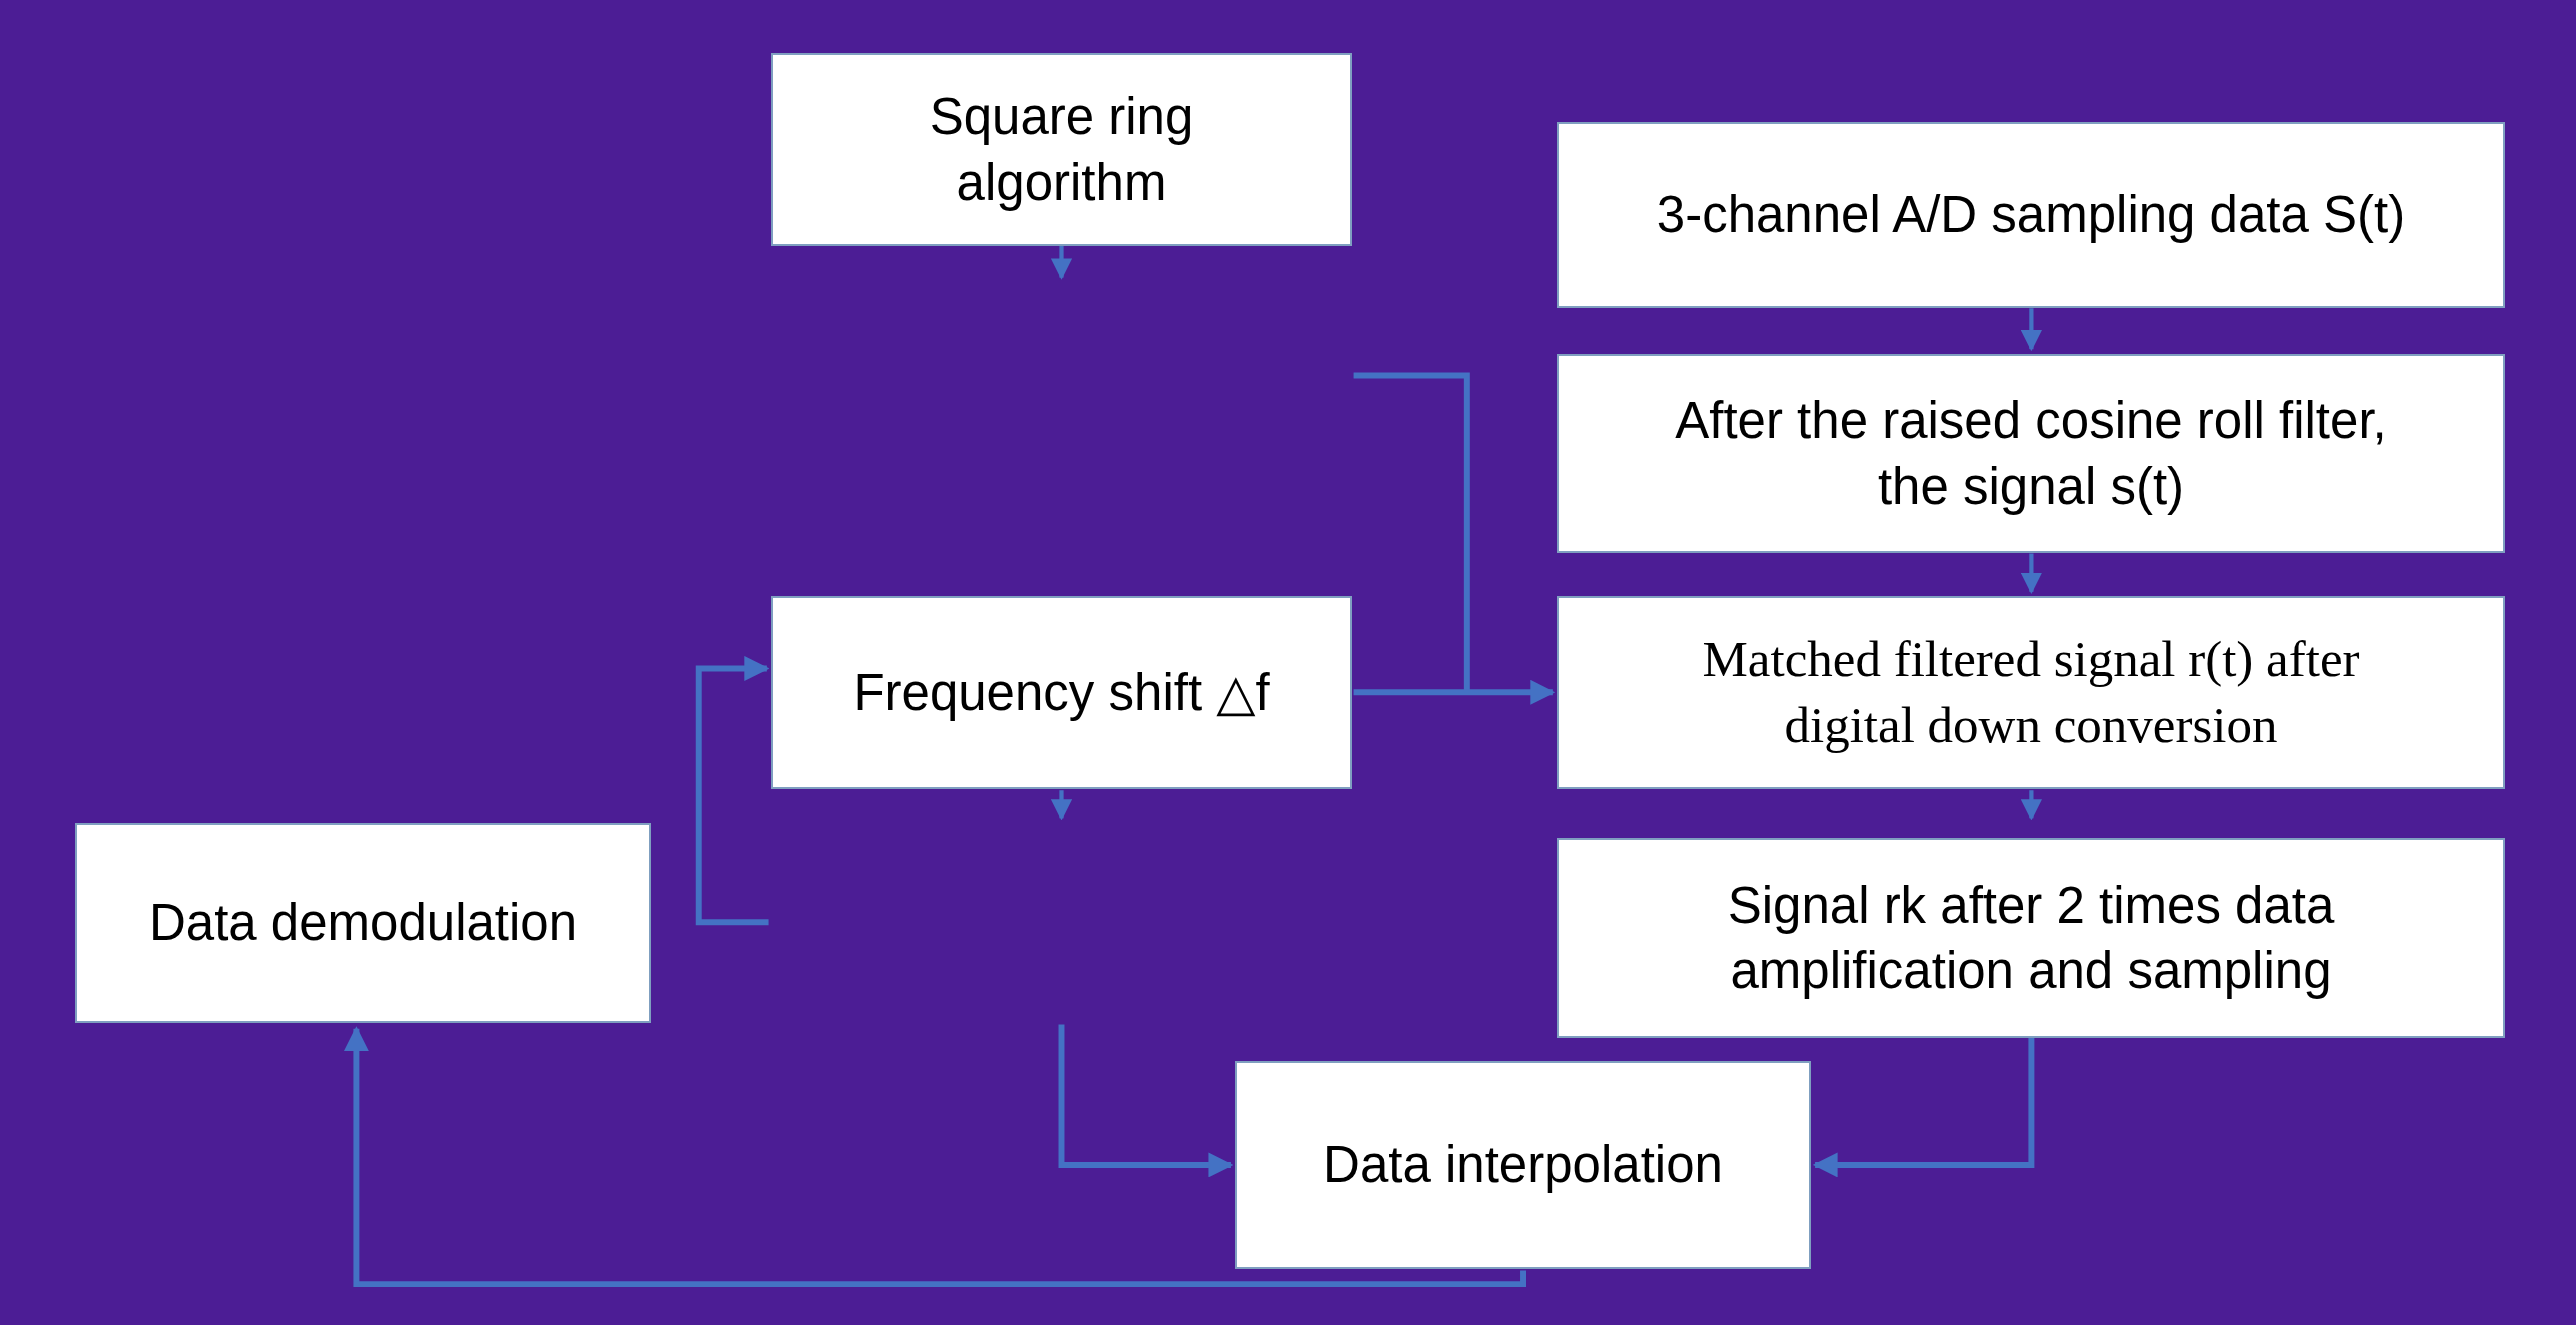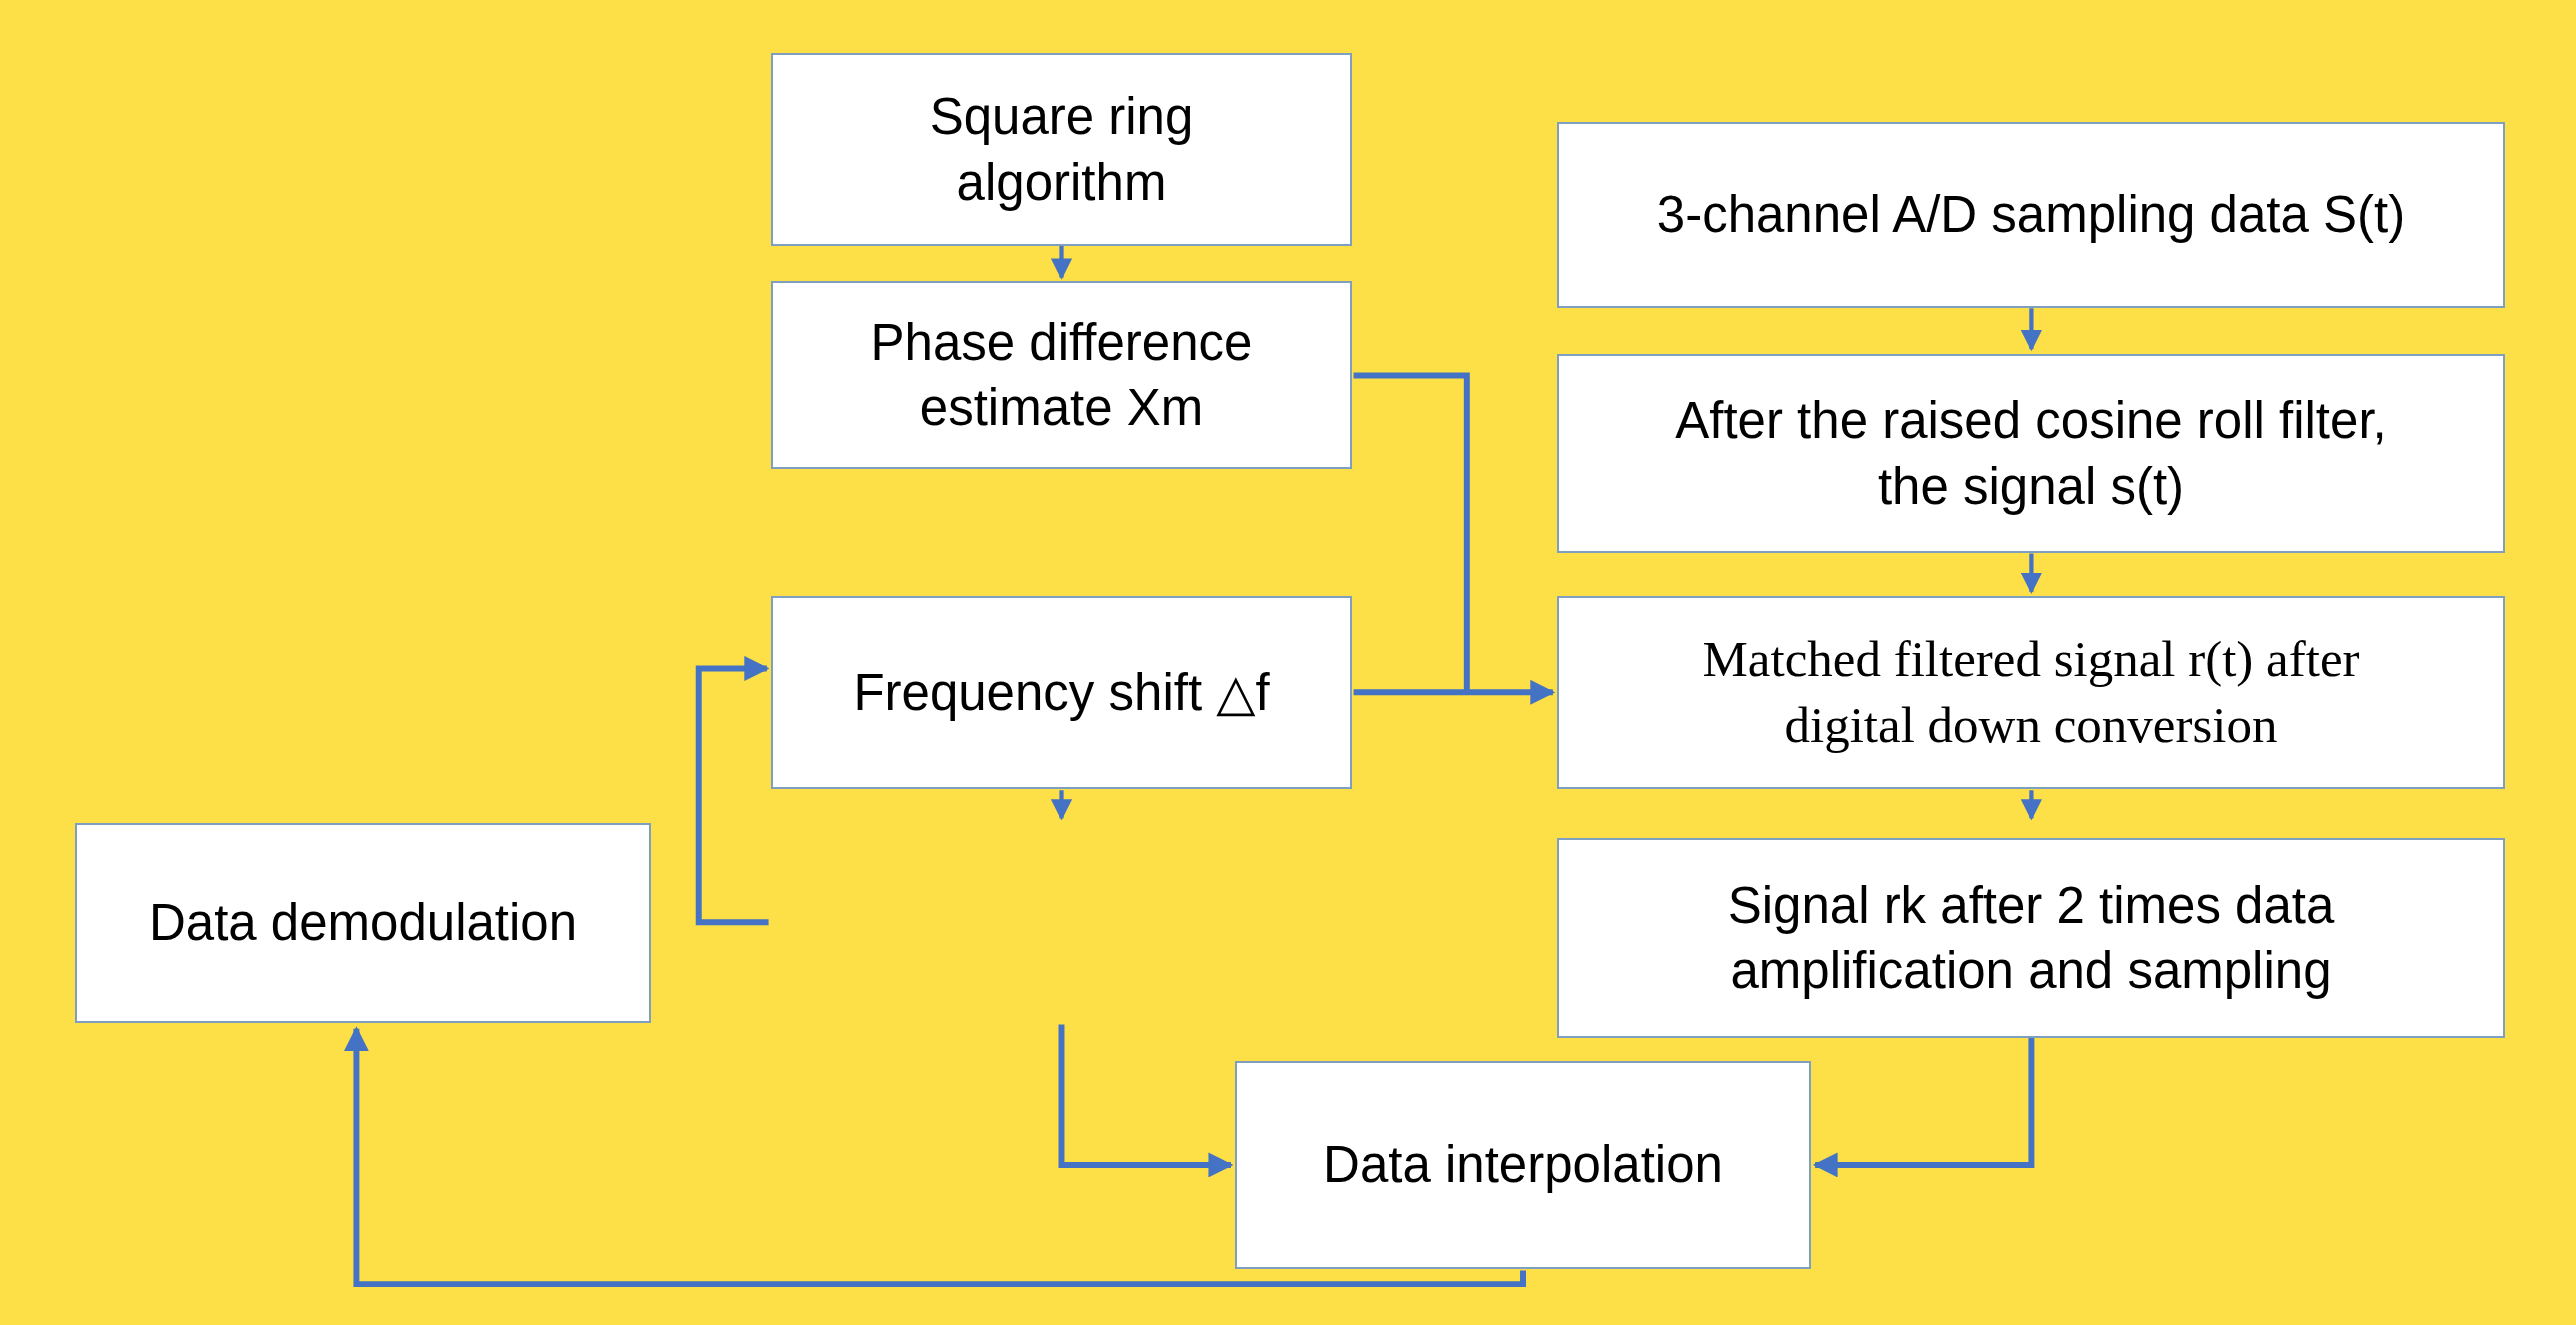--- a/index.html
+++ b/index.html
@@ -8,21 +8,21 @@
     padding: 0;
     background: #ffffff;
   }
   body {
     font-family: "Liberation Sans", sans-serif;
   }
   #canvas {
     position: relative;
     width: 2576px;
     height: 1325px;
-    background: #fde047;
+    background: #4c1d95;
     overflow: hidden;
   }
   .node {
     position: absolute;
     box-sizing: border-box;
     border: 2.6px solid #7f9fc0;
     background: #ffffff;
     display: flex;
     align-items: center;
     justify-content: center;
@@ -105,24 +105,20 @@
     <path class="edge-line" d="M 2385 1203 L 2385 1368 L 2131 1368" marker-end="url(#arrow-fat)"></path>
 
     <path class="edge-line" d="M 1788 1492 L 1788 1508 L 418 1508 L 418 1208" marker-end="url(#arrow-fat)"></path>
   </svg>
 
   <div class="node" id="n-square-ring">
     <span class="node-label">Square ring
 algorithm</span>
   </div>
 
-  <div class="node" id="n-phase-diff">
-    <span class="node-label">Phase difference
-estimate Xm</span>
-  </div>
 
   <div class="node" id="n-freq-shift">
     <span class="node-label">Frequency shift △f</span>
   </div>
 
 
   <div class="node" id="n-data-demod">
     <span class="node-label">Data demodulation</span>
   </div>
 

